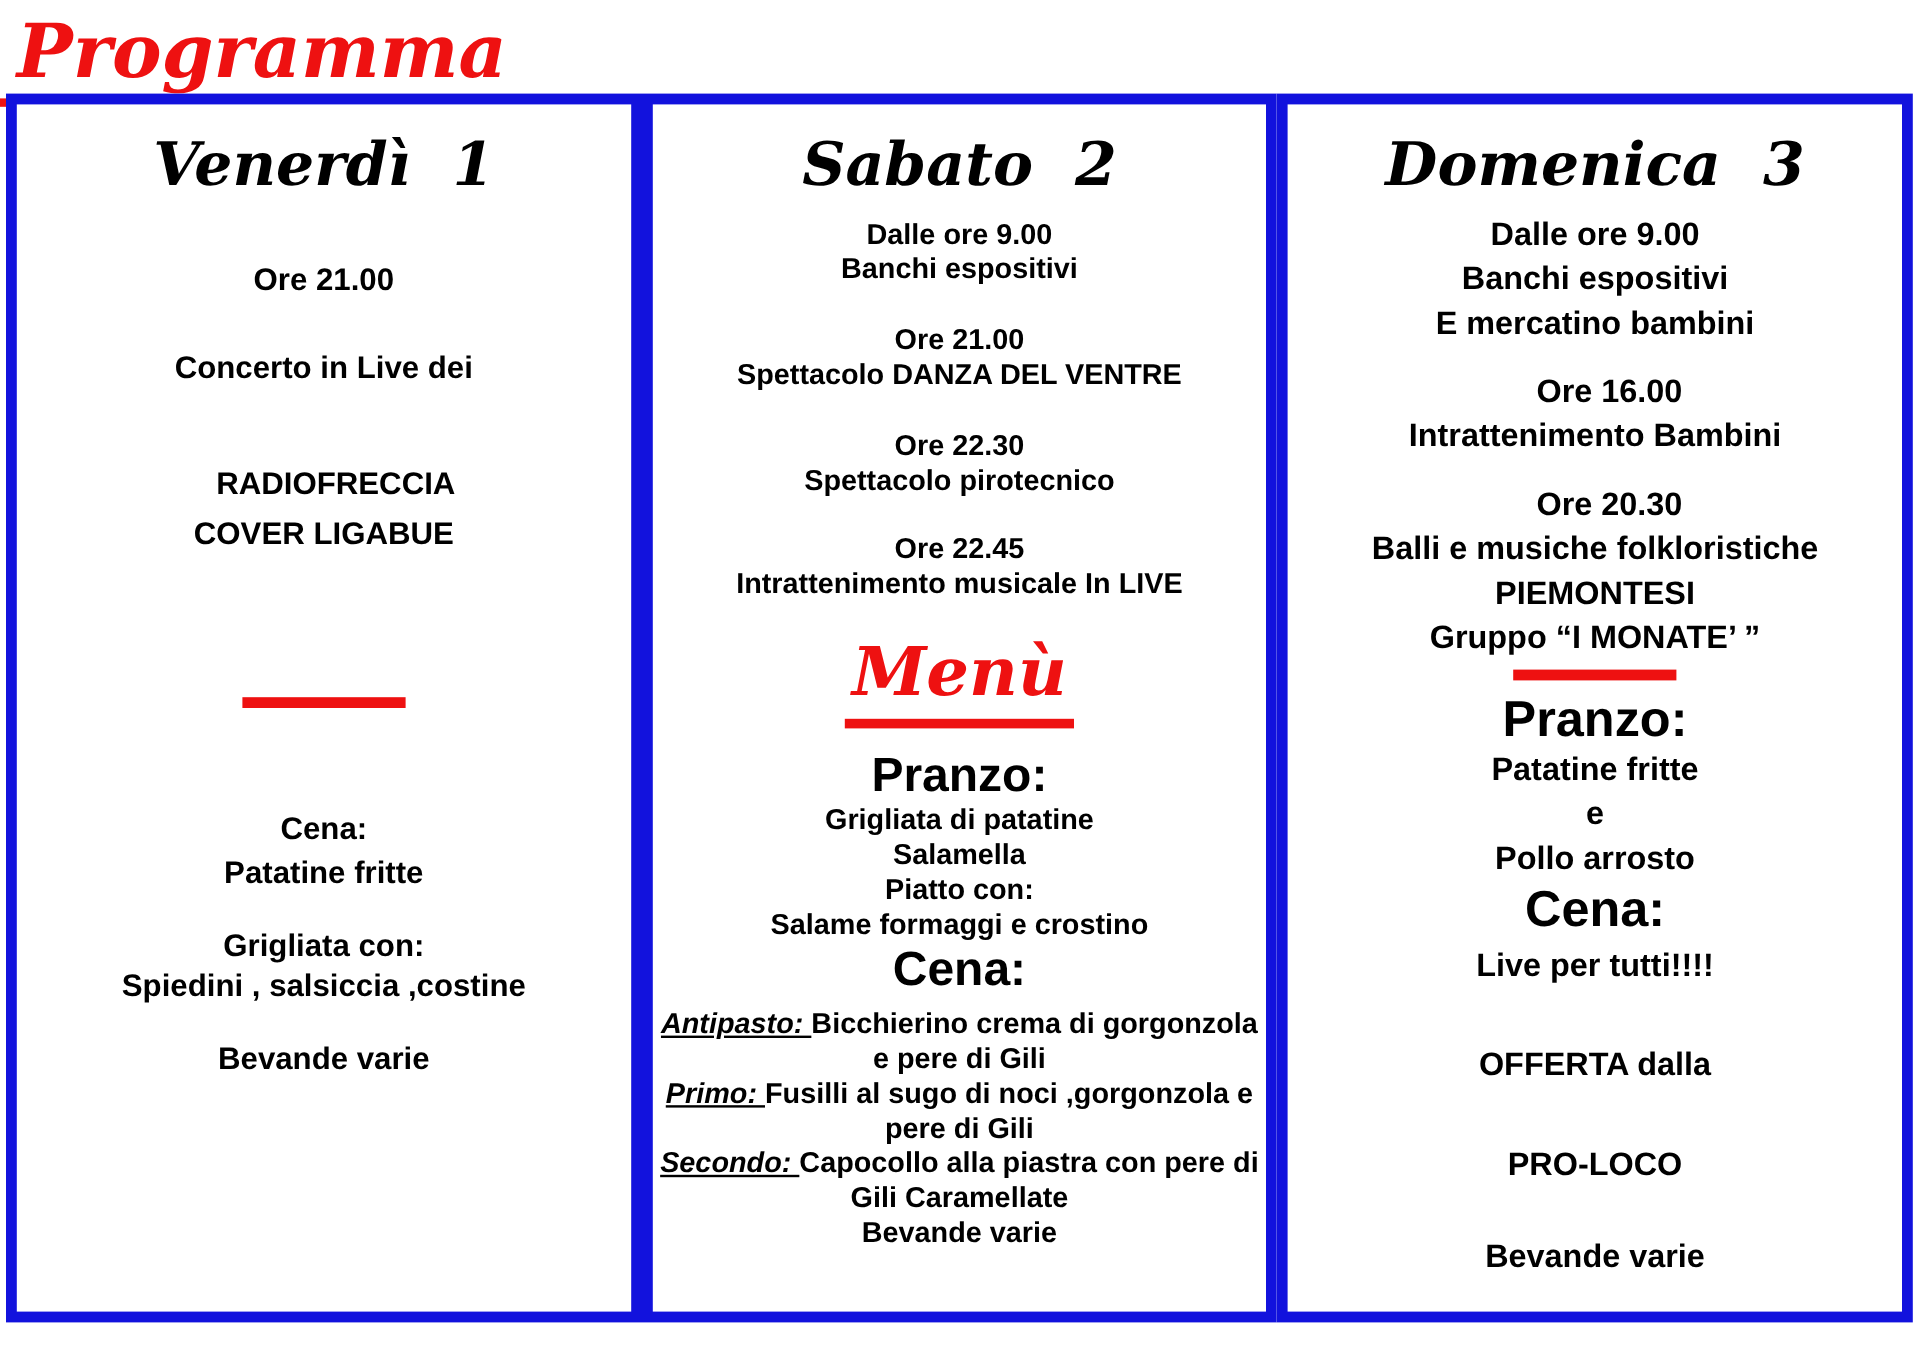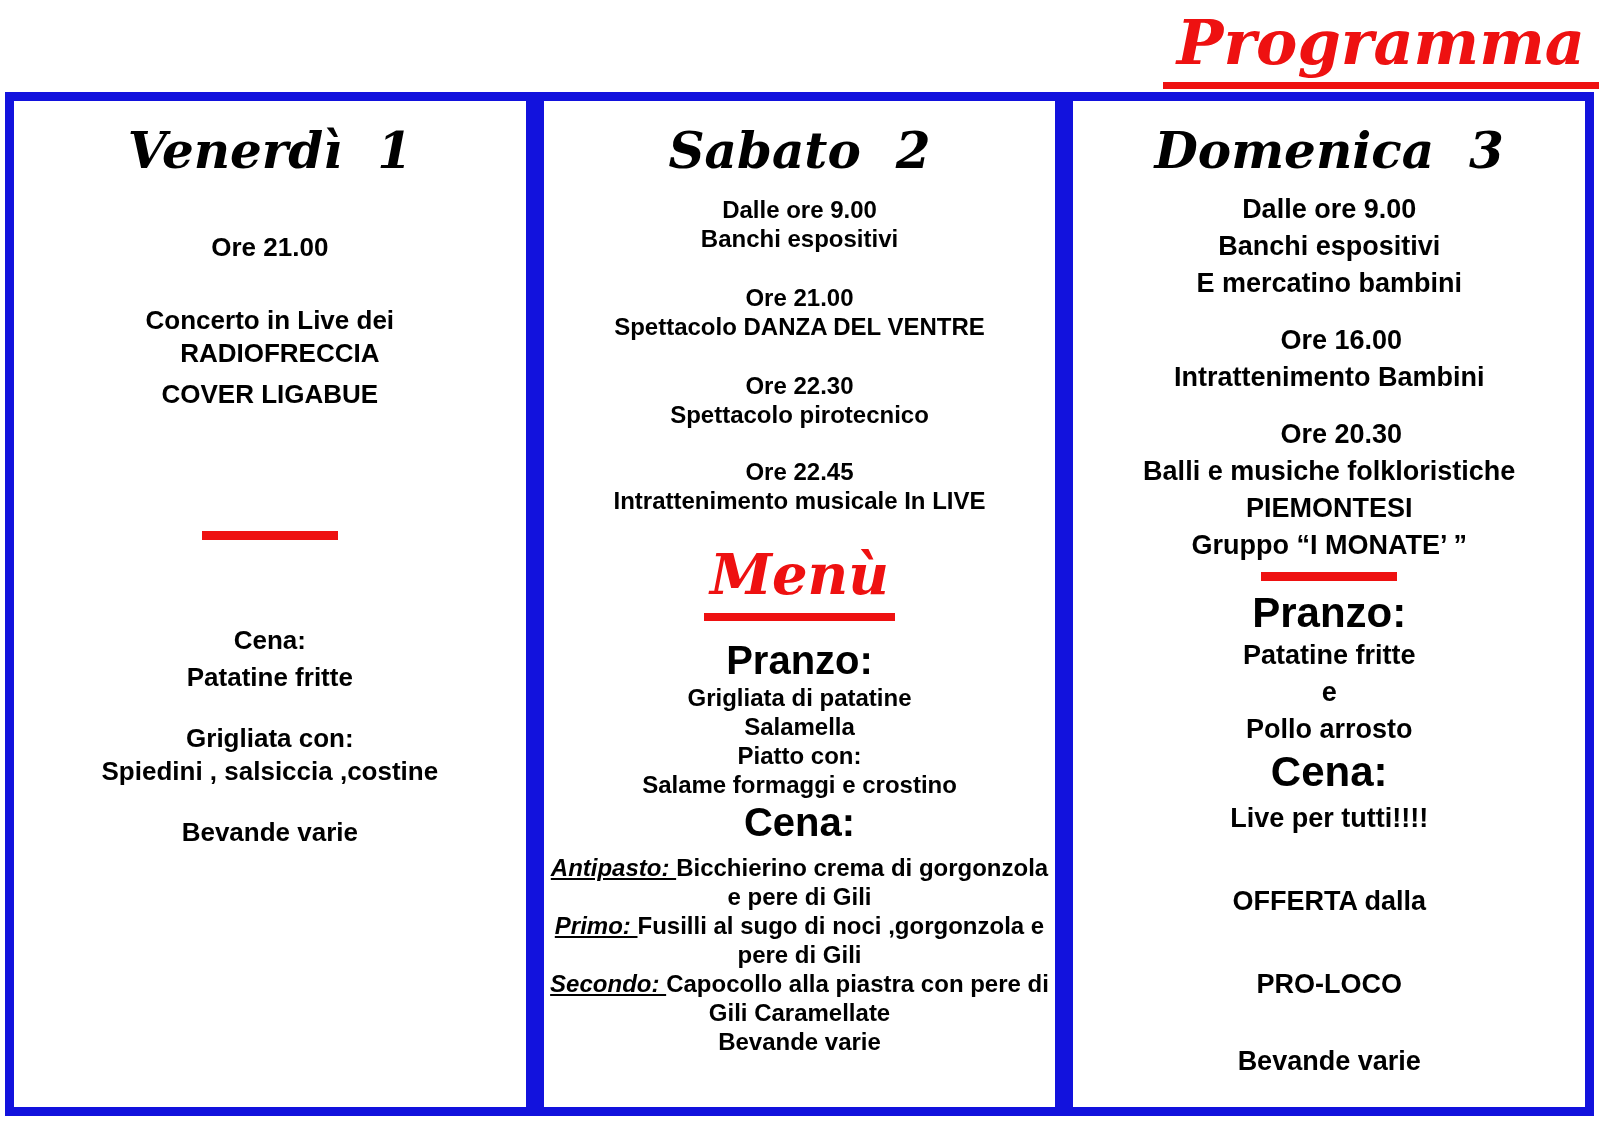--- a/index.html
+++ b/index.html
@@ -11,22 +11,22 @@
   html,body{margin:0;padding:0;}
   body{
     width:1599px;height:1131px;
     background:#ffffff;
     font-family:"Liberation Sans", sans-serif;
     color:var(--ink);
     overflow:hidden;
   }
   
   .title-wrap{
-    height:92px;
-    display:flex;align-items:flex-start;justify-content:flex-end;
+    height:78px;
+    display:flex;align-items:flex-start;justify-content:flex-start;
   }
   .page-title{
     margin:4px 0 0 0;
     font-family:"DejaVu Serif", serif;
     font-style:italic;font-weight:700;
     font-size:62px;line-height:78px;
     color:var(--red);
     border-bottom:7px solid var(--red);
     padding:0 14px 0px 14px;
     display:inline-block;
@@ -52,21 +52,21 @@
     font-size:50px;line-height:72px;
     color:var(--ink);
   }
   .day-number{margin-left:0.7em;}
   .line{margin:0;font-weight:700;}
   
   .c1 .line{font-size:26px;line-height:33px;}
   .c2 .line{font-size:24px;line-height:29px;}
   .c3 .line{font-size:27px;line-height:37px;}
   
-  .band1{font-size:33px;line-height:40px;padding-left:20px;}
+  .band1{font-size:33px;line-height:40px;margin-top:64px;padding-left:20px;}
   .band2{font-size:44px;line-height:52px;margin-top:8px;}
   .sechead{font-size:38px;line-height:46px;}
   .c2 .sechead{font-size:40px;line-height:46px;}
   .c3 .sechead{font-size:42px;line-height:48px;}
   .redline{
     width:136px;height:9px;background:var(--red);
     margin:0 auto;border:0;
   }
   .menu-script{
     margin:22px auto 0 auto;

